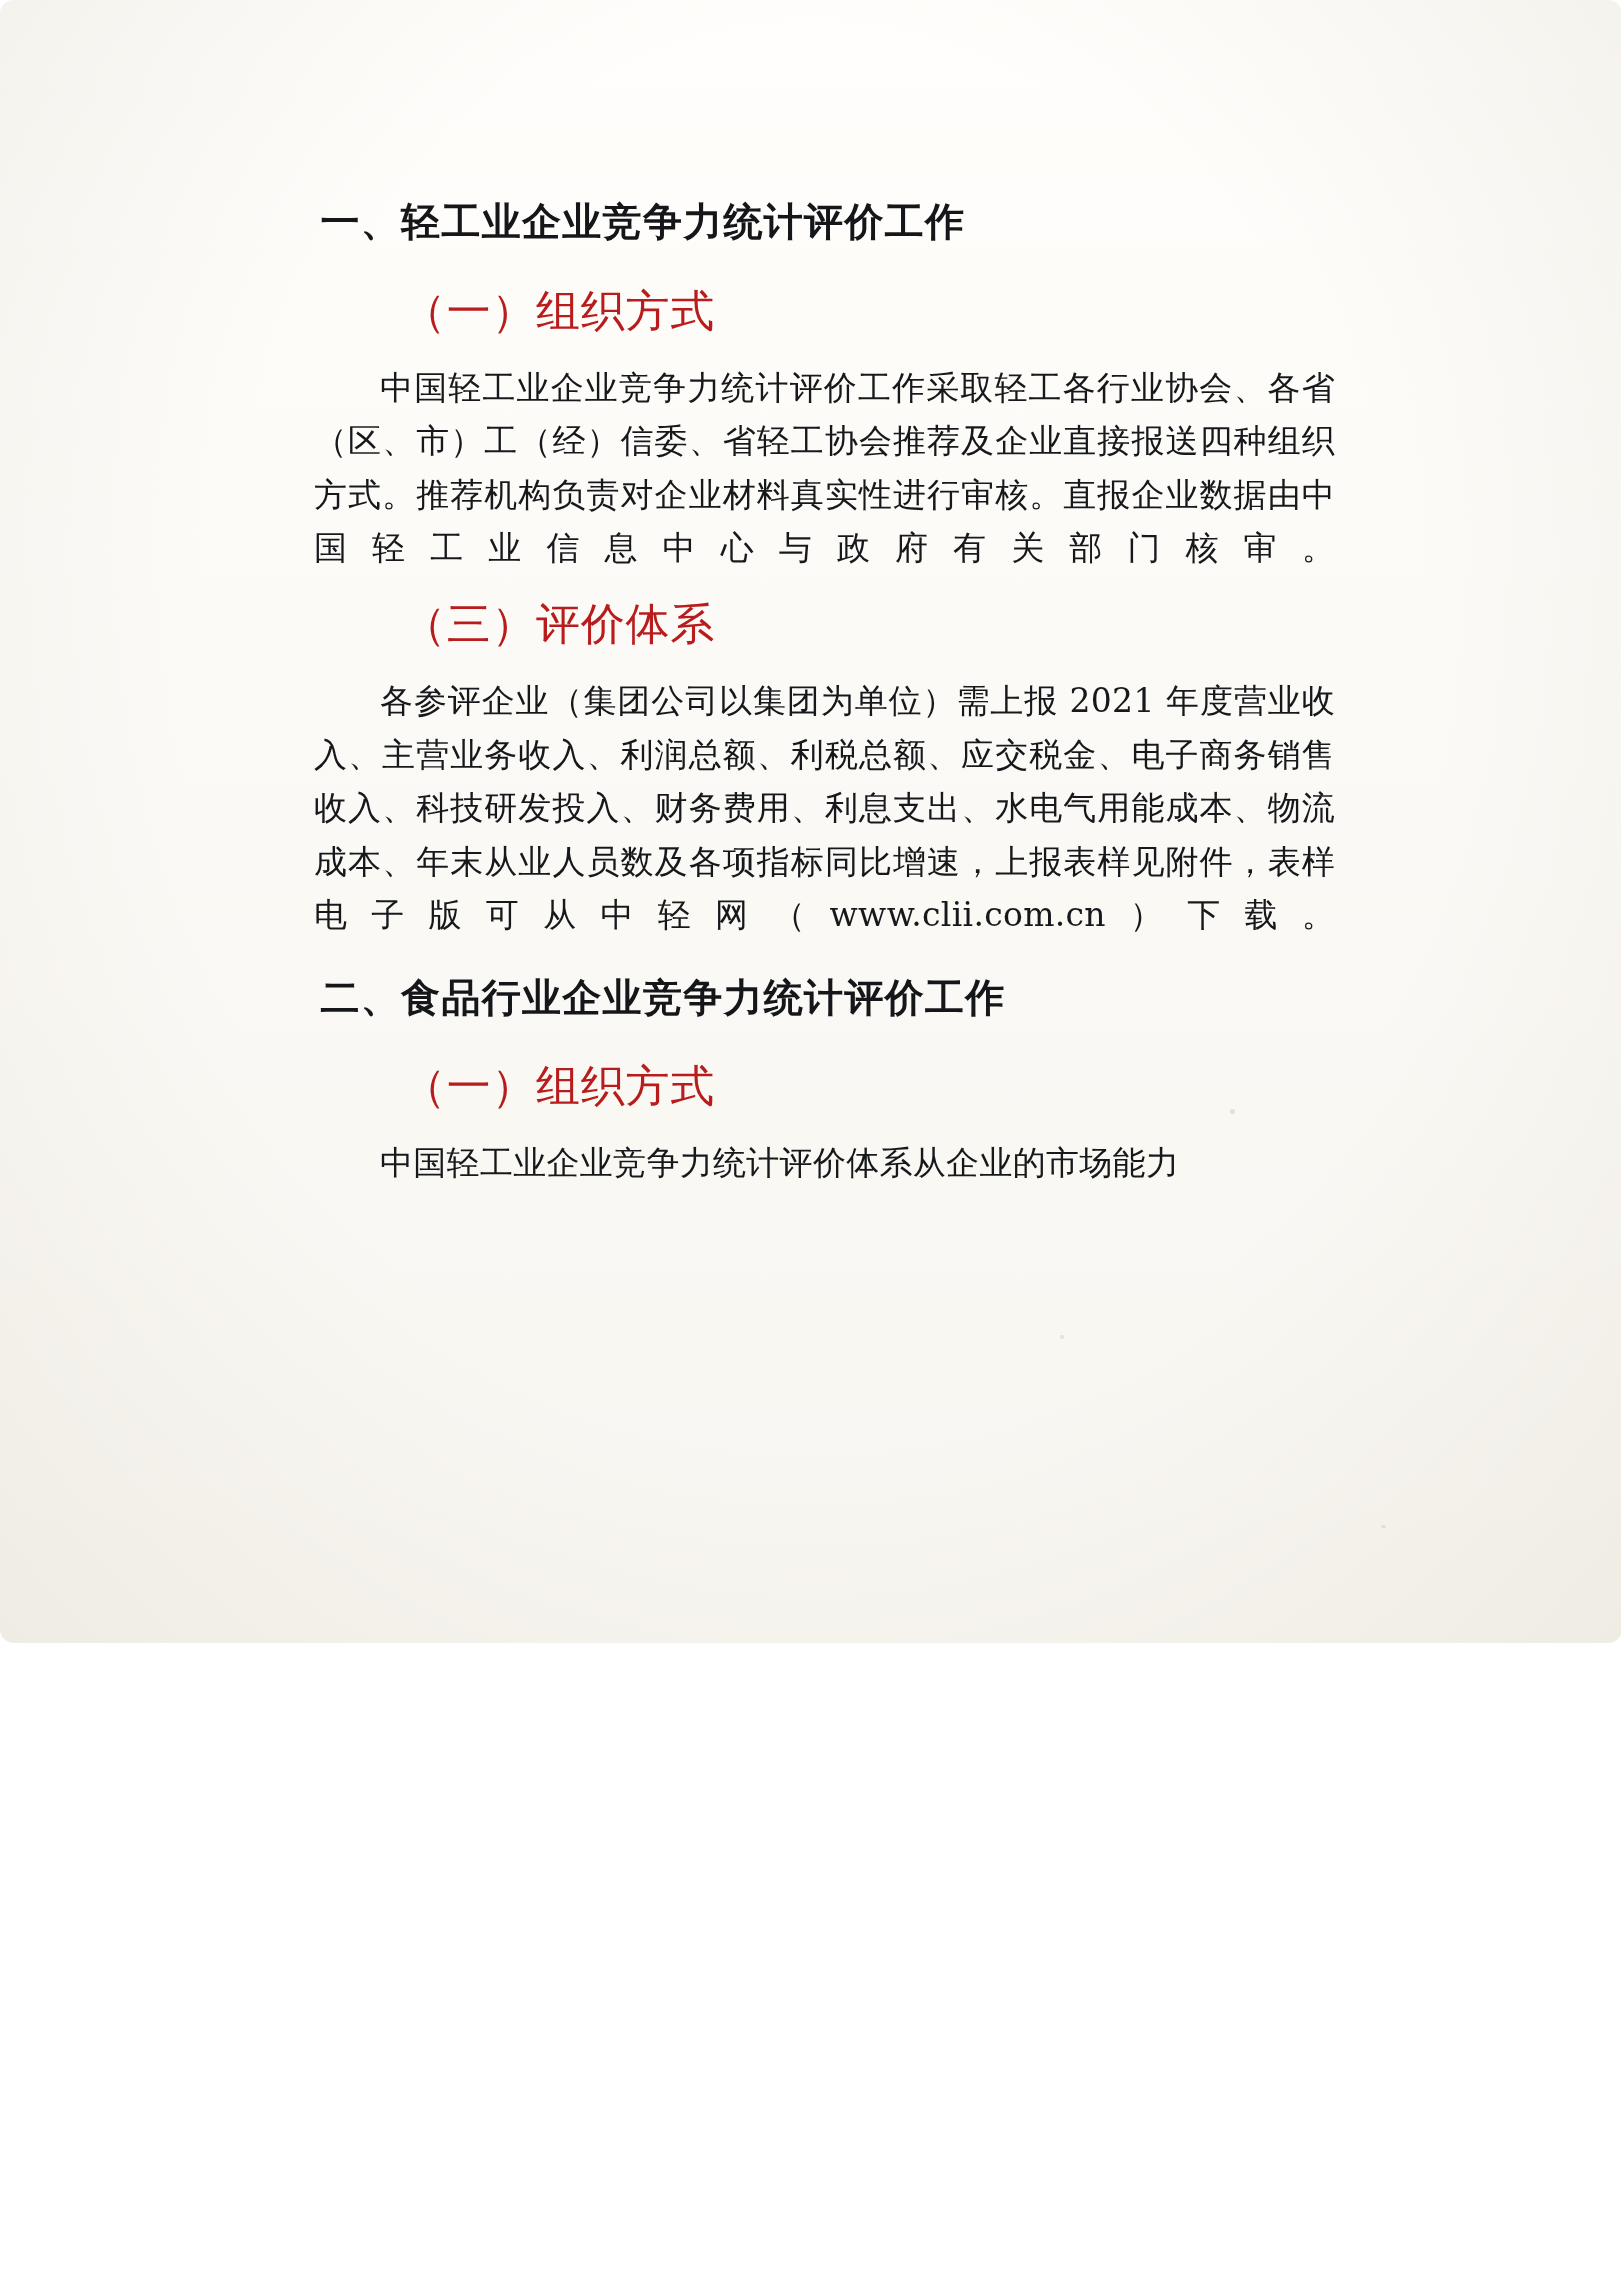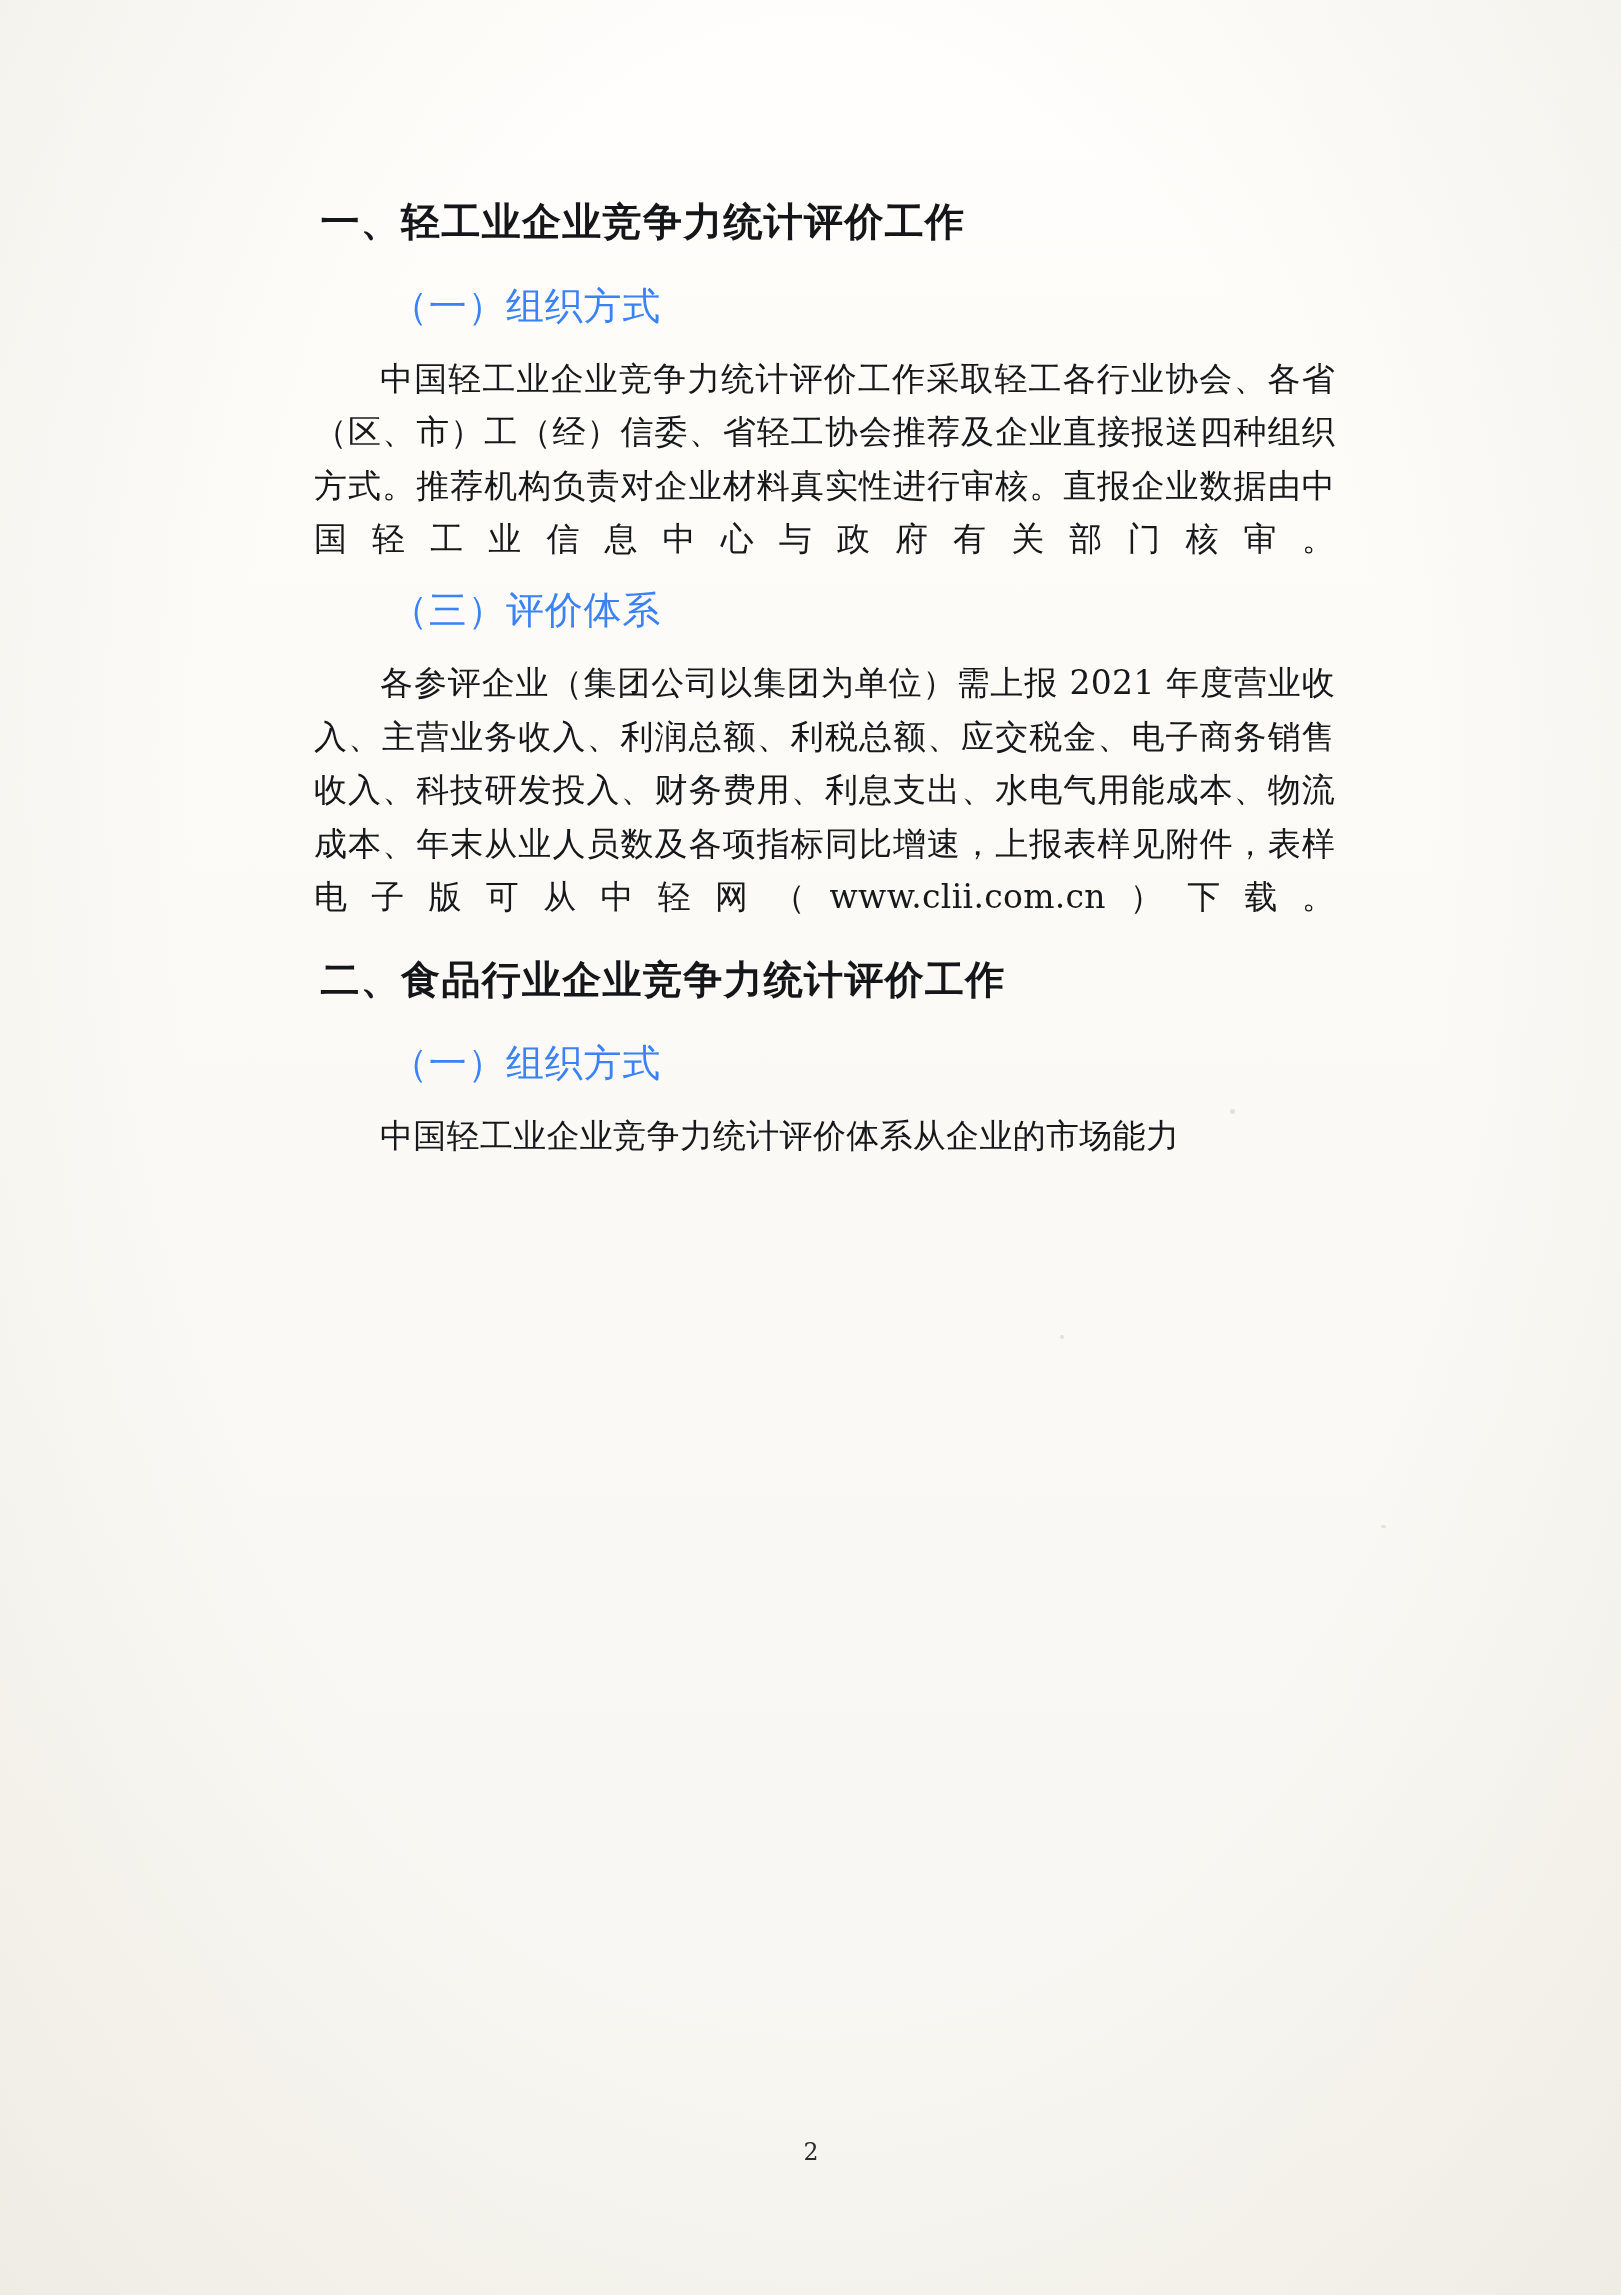--- a/index.html
+++ b/index.html
@@ -6,23 +6,24 @@
     margin: 0;
     padding: 0;
     background: #ffffff;
   }
   body {
     font-family: "DejaVu Serif", "Liberation Serif", serif;
   }
   .page {
     position: relative;
     width: 1622px;
-    height: 2295px;
+    height: 1643px;
     background: #fdfcf9;
     overflow: hidden;
+    border-radius: 14px;
   }
   
   .paper-tint {
     position: absolute;
     inset: 0;
     background:
       radial-gradient(ellipse at 50% 45%, rgba(255,255,255,0) 55%, rgba(232,228,218,0.55) 100%),
       linear-gradient(180deg, #fffefc 0%, #fbfaf6 40%, #f8f6f1 100%);
     pointer-events: none;
   }
@@ -35,22 +36,22 @@
   .h-head {
     font-family: "DejaVu Sans", "Liberation Sans", sans-serif;
     font-weight: 700;
     font-size: 39px;
     letter-spacing: 1.3px;
     color: #15161a;
     margin: 0 0 29px 6.5px;
     line-height: 1.35;
   }
   .h-sub {
-    font-size: 38px;
-    color: #3b82f6;
+    font-size: 44px;
+    color: #b91c1c;
     margin: 0 0 17px 0;
     text-indent: 2em;
     line-height: 1.5;
     letter-spacing: 0.7px;
   }
   p.body {
     font-size: 33px;
     color: #17181c;
     margin: 0 0 17px 0;
     line-height: 1.62;

